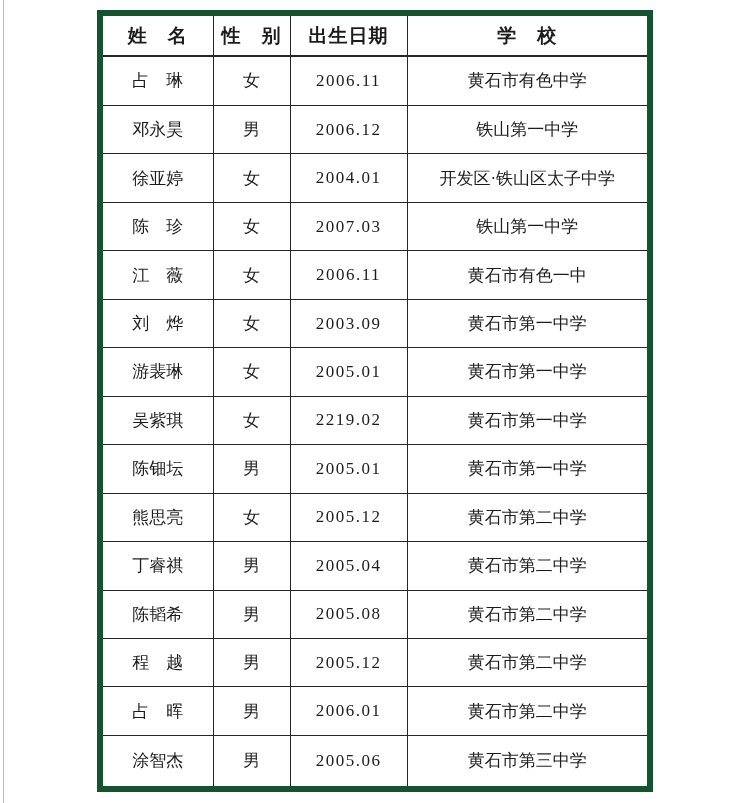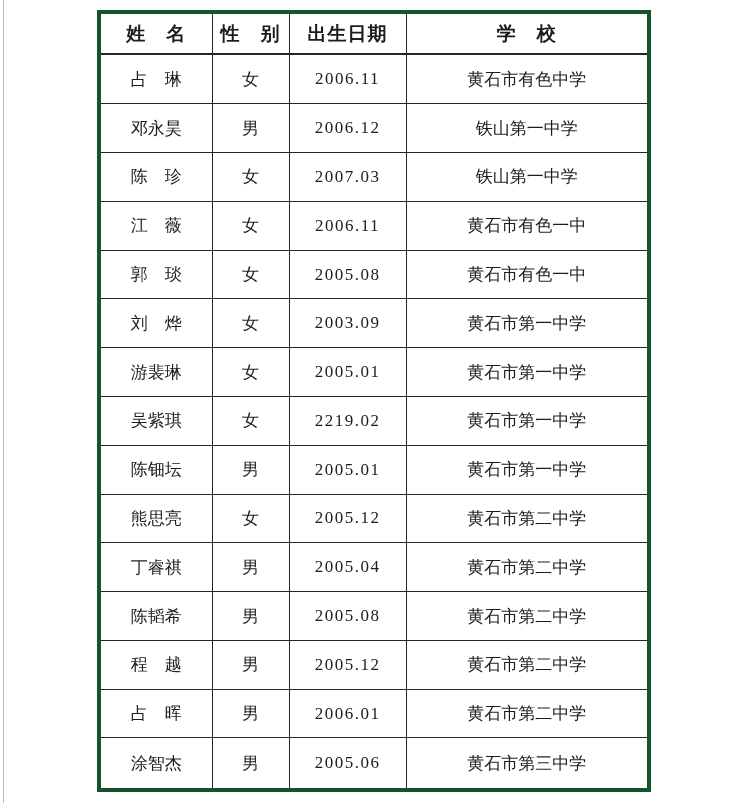--- a/index.html
+++ b/index.html
@@ -24,21 +24,21 @@
     background: #b9b9b9;
   }
   table.roster {
     position: absolute;
     left: 97px;
     top: 10px;
     width: 550px;
     height: 782px;
     border-collapse: collapse;
     table-layout: fixed;
-    border: 4px solid #14532d;
+    border: 6px solid #14532d;
   }
   .roster th, .roster td {
     border: 1px solid #262626;
     text-align: center;
     vertical-align: middle;
     padding: 0;
     overflow: hidden;
     white-space: nowrap;
   }
   .roster thead th {
@@ -93,35 +93,35 @@
         <td class="cell-dob">2006.11</td>
         <td class="cell-school">黄石市有色中学</td>
       </tr>
       <tr>
         <td class="cell-name">邓永昊</td>
         <td class="cell-gender">男</td>
         <td class="cell-dob">2006.12</td>
         <td class="cell-school">铁山第一中学</td>
       </tr>
       <tr>
+        <td class="cell-name">徐亚婷</td>
+        <td class="cell-gender">女</td>
+        <td class="cell-dob">2004.01</td>
+        <td class="cell-school">开发区·铁山区太子中学</td>
+      </tr>
+      <tr>
         <td class="cell-name">陈　珍</td>
         <td class="cell-gender">女</td>
         <td class="cell-dob">2007.03</td>
         <td class="cell-school">铁山第一中学</td>
       </tr>
       <tr>
         <td class="cell-name">江　薇</td>
         <td class="cell-gender">女</td>
         <td class="cell-dob">2006.11</td>
-        <td class="cell-school">黄石市有色一中</td>
-      </tr>
-      <tr>
-        <td class="cell-name">郭　琰</td>
-        <td class="cell-gender">女</td>
-        <td class="cell-dob">2005.08</td>
         <td class="cell-school">黄石市有色一中</td>
       </tr>
       <tr>
         <td class="cell-name">刘　烨</td>
         <td class="cell-gender">女</td>
         <td class="cell-dob">2003.09</td>
         <td class="cell-school">黄石市第一中学</td>
       </tr>
       <tr>
         <td class="cell-name">游裴琳</td>

